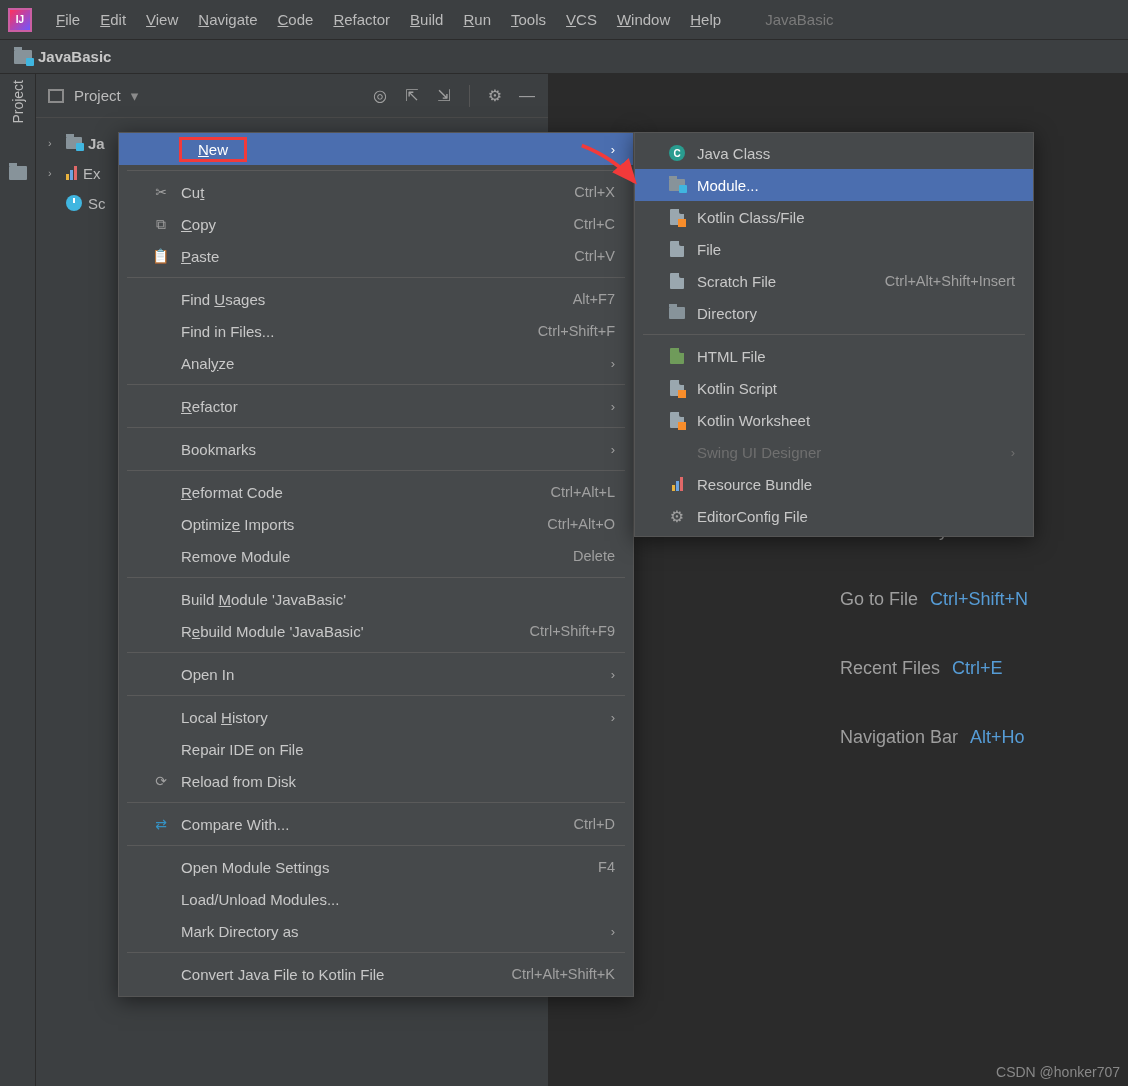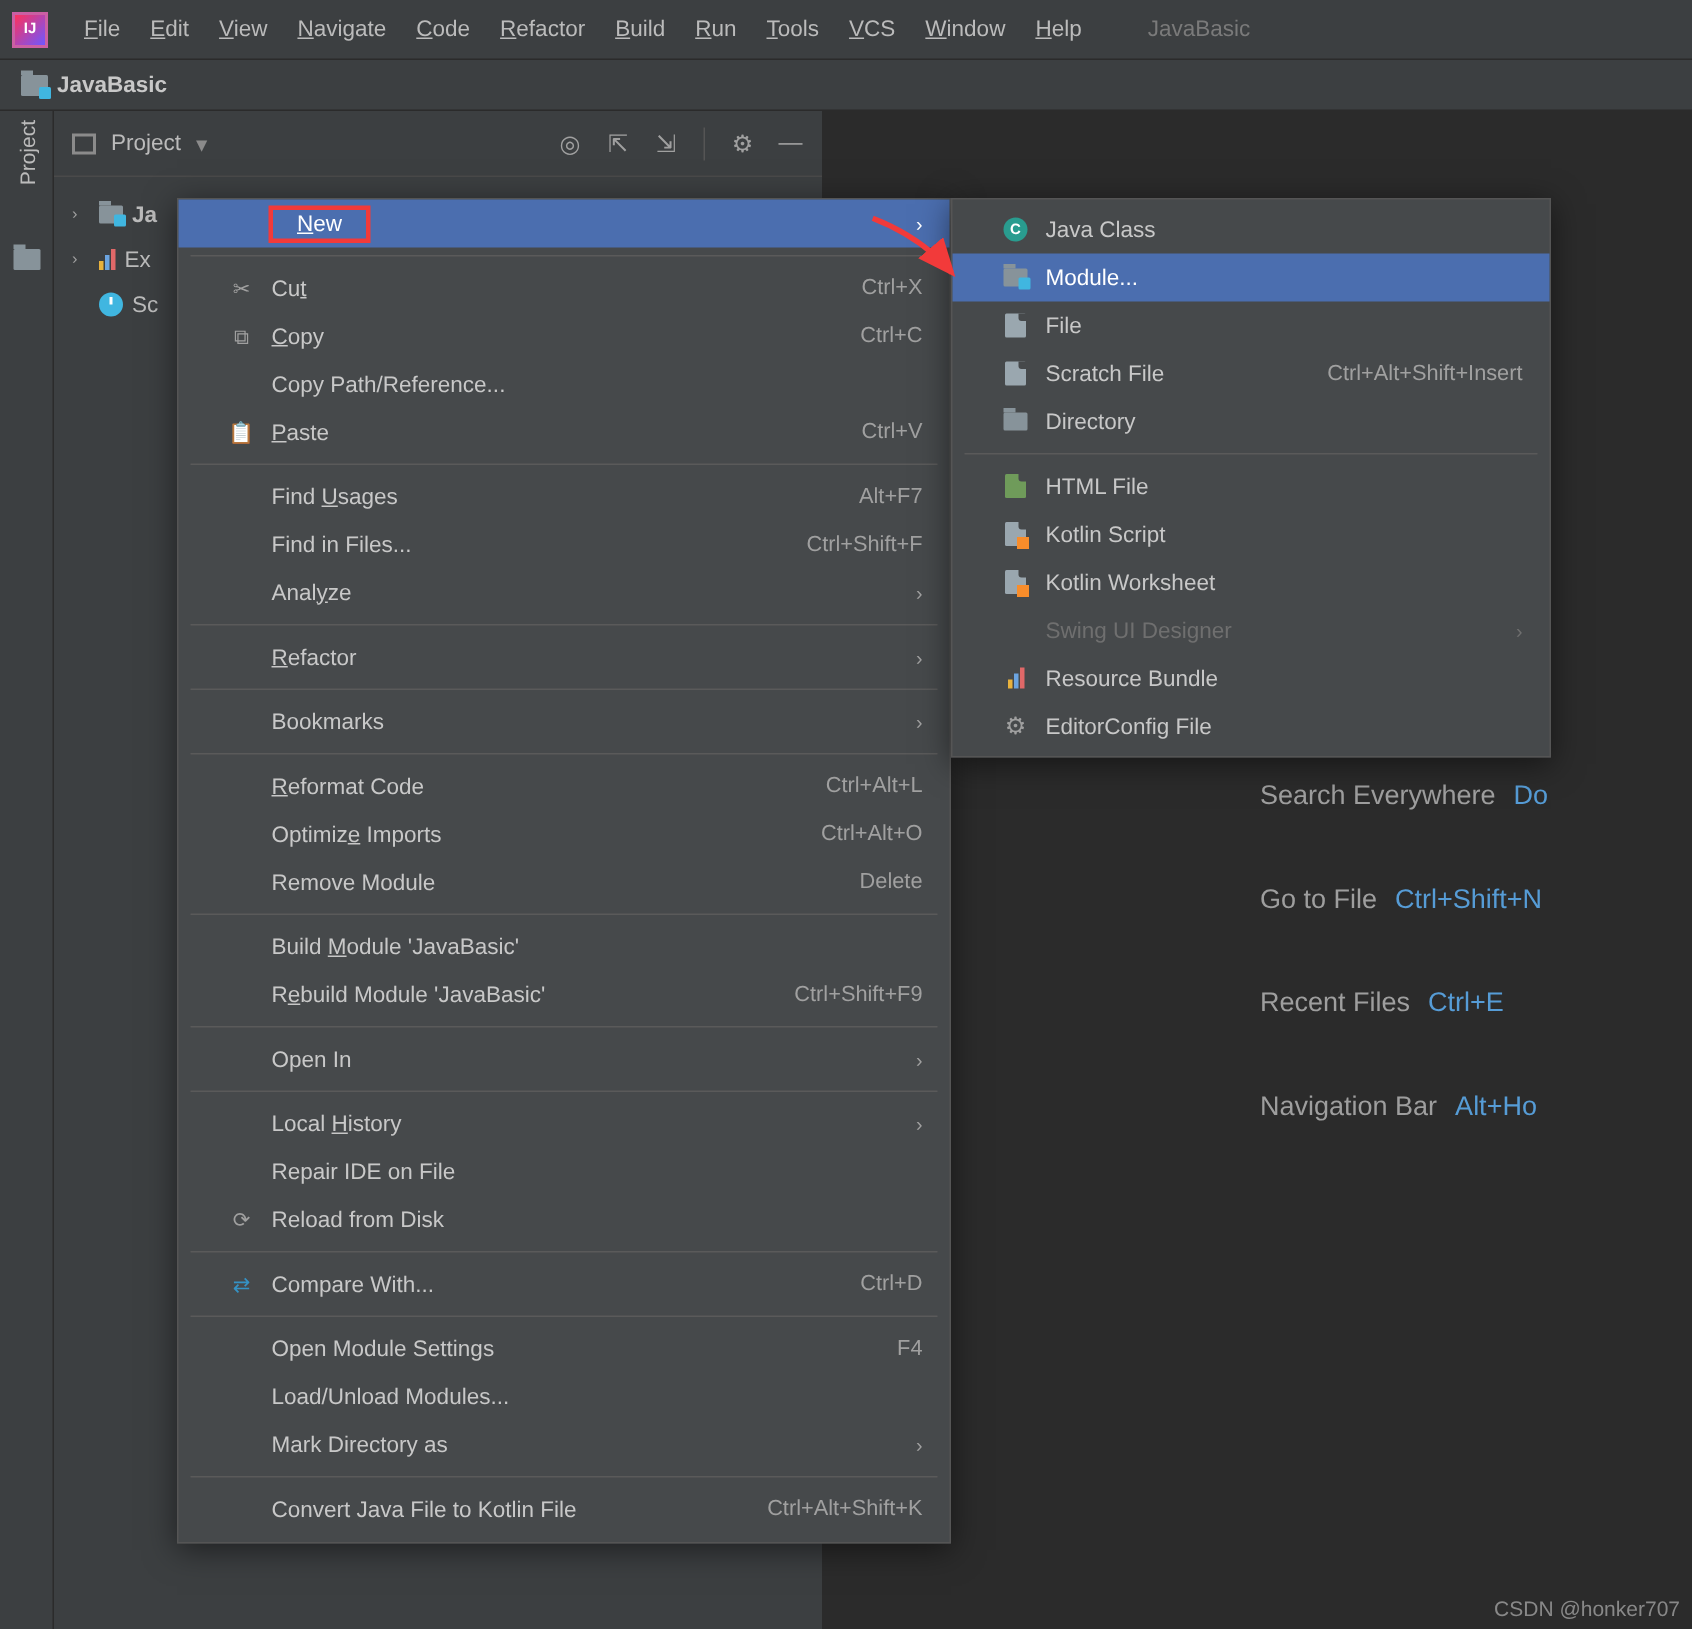--- a/index.html
+++ b/index.html
@@ -147,24 +147,20 @@
       <span class="ic">✂</span>
       <span class="lbl">Cu<u>t</u></span>
       <span class="sc">Ctrl+X</span>
     </div>
     <div class="ctx-item">
       <span class="ic">⧉</span>
       <span class="lbl"><u>C</u>opy</span>
       <span class="sc">Ctrl+C</span>
     </div>
     <div class="ctx-item">
-      <span class="ic"></span>
-      <span class="lbl">Copy Path/Reference...</span>
-    </div>
-    <div class="ctx-item">
       <span class="ic">📋</span>
       <span class="lbl"><u>P</u>aste</span>
       <span class="sc">Ctrl+V</span>
     </div>
     <div class="ctx-sep"></div>
     <div class="ctx-item">
       <span class="ic"></span>
       <span class="lbl">Find <u>U</u>sages</span>
       <span class="sc">Alt+F7</span>
     </div>
@@ -270,20 +266,28 @@
       <span class="sub-ic">
         <span class="circ">C</span>
       </span>
       <span>Java Class</span>
     </div>
     <div class="ctx-item highlighted">
       <span class="sub-ic">
         <span class="folder-icon blue" style="width: 16px; height: 12px;"></span>
       </span>
       <span>Module...</span>
+    </div>
+    <div class="ctx-item">
+      <span class="sub-ic">
+        <span class="fileic">
+          <span style="position: absolute; right: -2px; bottom: -2px; width: 8px; height: 8px; background: rgb(248, 141, 43);"></span>
+        </span>
+      </span>
+      <span>Kotlin Class/File</span>
     </div>
     <div class="ctx-item">
       <span class="sub-ic">
         <span class="fileic"></span>
       </span>
       <span>File</span>
     </div>
     <div class="ctx-item">
       <span class="sub-ic">
         <span class="fileic"></span>

